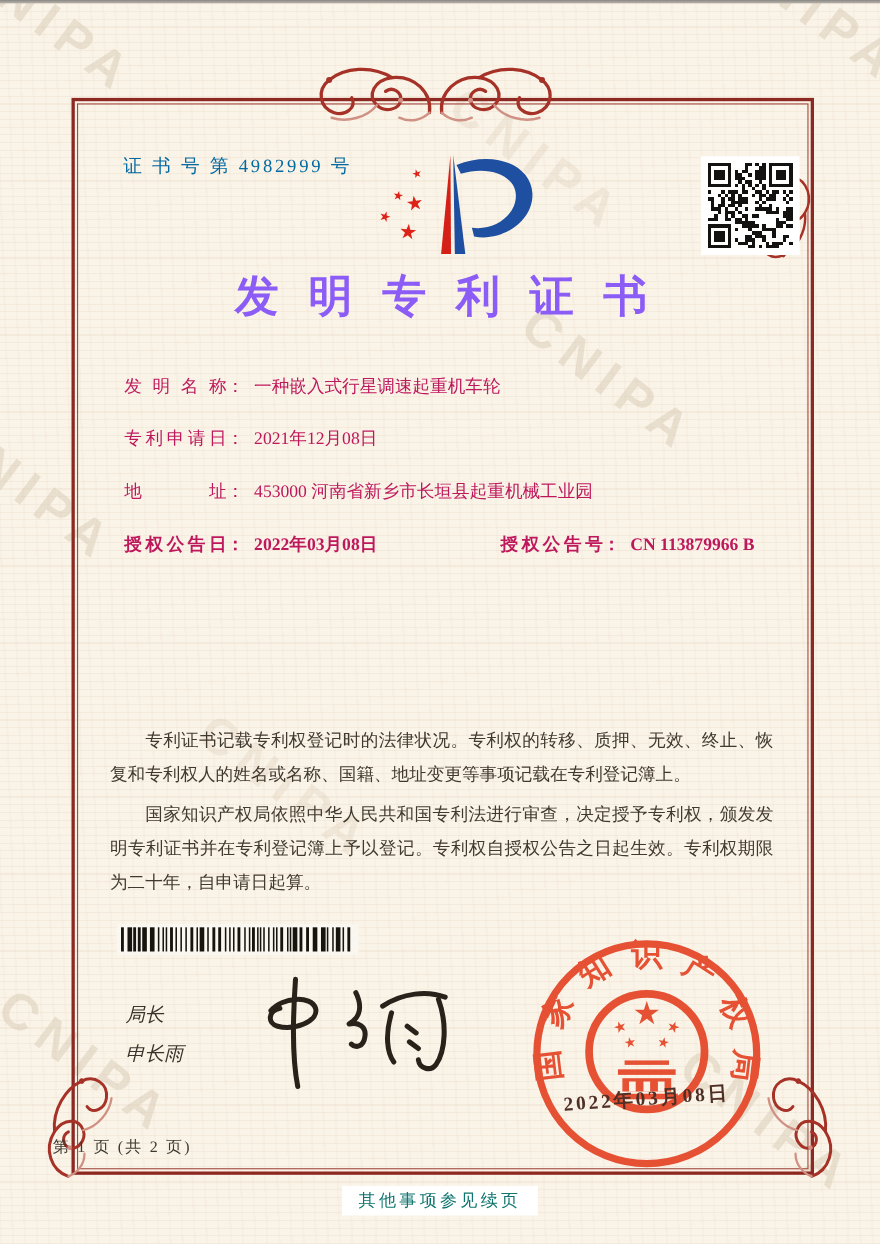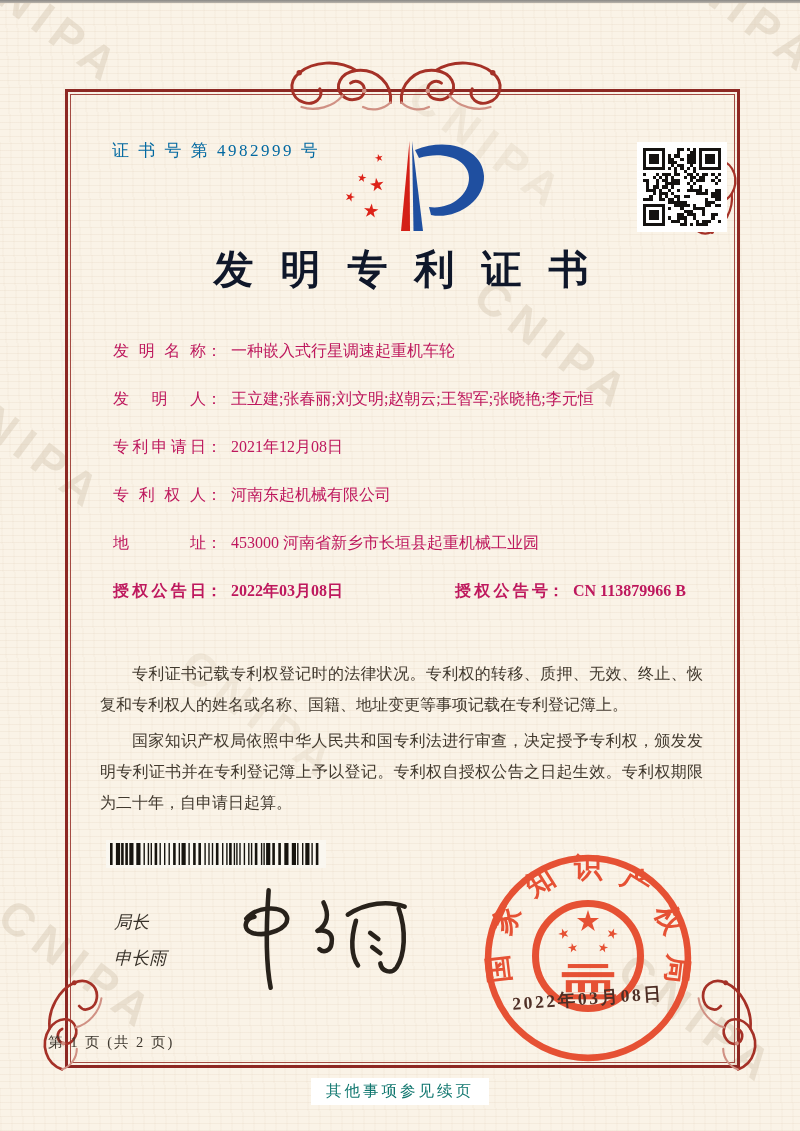--- a/index.html
+++ b/index.html
@@ -31,21 +31,21 @@
     border:3px solid #8d2823; z-index:2;
   }
   .frame::after { content:''; position:absolute; inset:2px; border:1px solid #a34a41; }
   .orn { position:absolute; z-index:3; }
   
   .cert-no { position:absolute; left:112px; top:139px; font-size:17px; letter-spacing:2.5px; color:#0369a1; z-index:4; }
   .logo { position:absolute; left:333px; top:128px; width:172px; height:112px; z-index:4; }
   .qr { position:absolute; left:637px; top:142px; width:90px; height:90px; z-index:4; }
   .title {
     position:absolute; left:66px; top:242px; width:670px; text-align:center; z-index:4;
-    font-size:40px; font-weight:700; letter-spacing:27px; text-indent:27px; color:#0f172a;
+    font-size:40px; font-weight:700; letter-spacing:27px; text-indent:27px; color:#8b5cf6;
   }
   .fields { position:absolute; left:113px; top:341px; width:606px; z-index:4; }
   .field-row { position:relative; height:23px; margin-bottom:25px; font-size:16px; color:#be185d; white-space:nowrap; }
   .flabel { display:inline-block; width:93px; text-align:justify; text-align-last:justify; vertical-align:top; }
   .colon { display:inline-block; margin-right:9px; }
   .pair  { white-space:nowrap;font-weight:bold; }
   .pair2 { position:absolute; left:342px; top:0; }
   .paras { position:absolute; left:100px; top:658px; width:603px; z-index:4;
            font-size:16px; line-height:31px; color:#41392e; text-align:justify; }
   .paras p { margin:0; text-indent:2em; }
@@ -424,27 +424,21 @@
       </g>
   </svg>
 
   <div class="title">发明专利证书</div>
 
   <div class="fields">
     <div class="field-row">
       <span class="flabel">发明名称</span><span class="colon">：</span><span class="fvalue">一种嵌入式行星调速起重机车轮</span>
     </div>
     <div class="field-row">
-      <span class="flabel">发明人</span><span class="colon">：</span><span class="fvalue">王立建;张春丽;刘文明;赵朝云;王智军;张晓艳;李元恒</span>
-    </div>
-    <div class="field-row">
       <span class="flabel">专利申请日</span><span class="colon">：</span><span class="fvalue">2021年12月08日</span>
-    </div>
-    <div class="field-row">
-      <span class="flabel">专利权人</span><span class="colon">：</span><span class="fvalue">河南东起机械有限公司</span>
     </div>
     <div class="field-row">
       <span class="flabel">地址</span><span class="colon">：</span><span class="fvalue">453000 河南省新乡市长垣县起重机械工业园</span>
     </div>
     <div class="field-row">
       <span class="pair">
         <span class="flabel">授权公告日</span><span class="colon">：</span><span class="fvalue">2022年03月08日</span>
       </span>
       <span class="pair pair2">
         <span class="flabel">授权公告号</span><span class="colon">：</span><span class="fvalue">CN 113879966 B</span>

